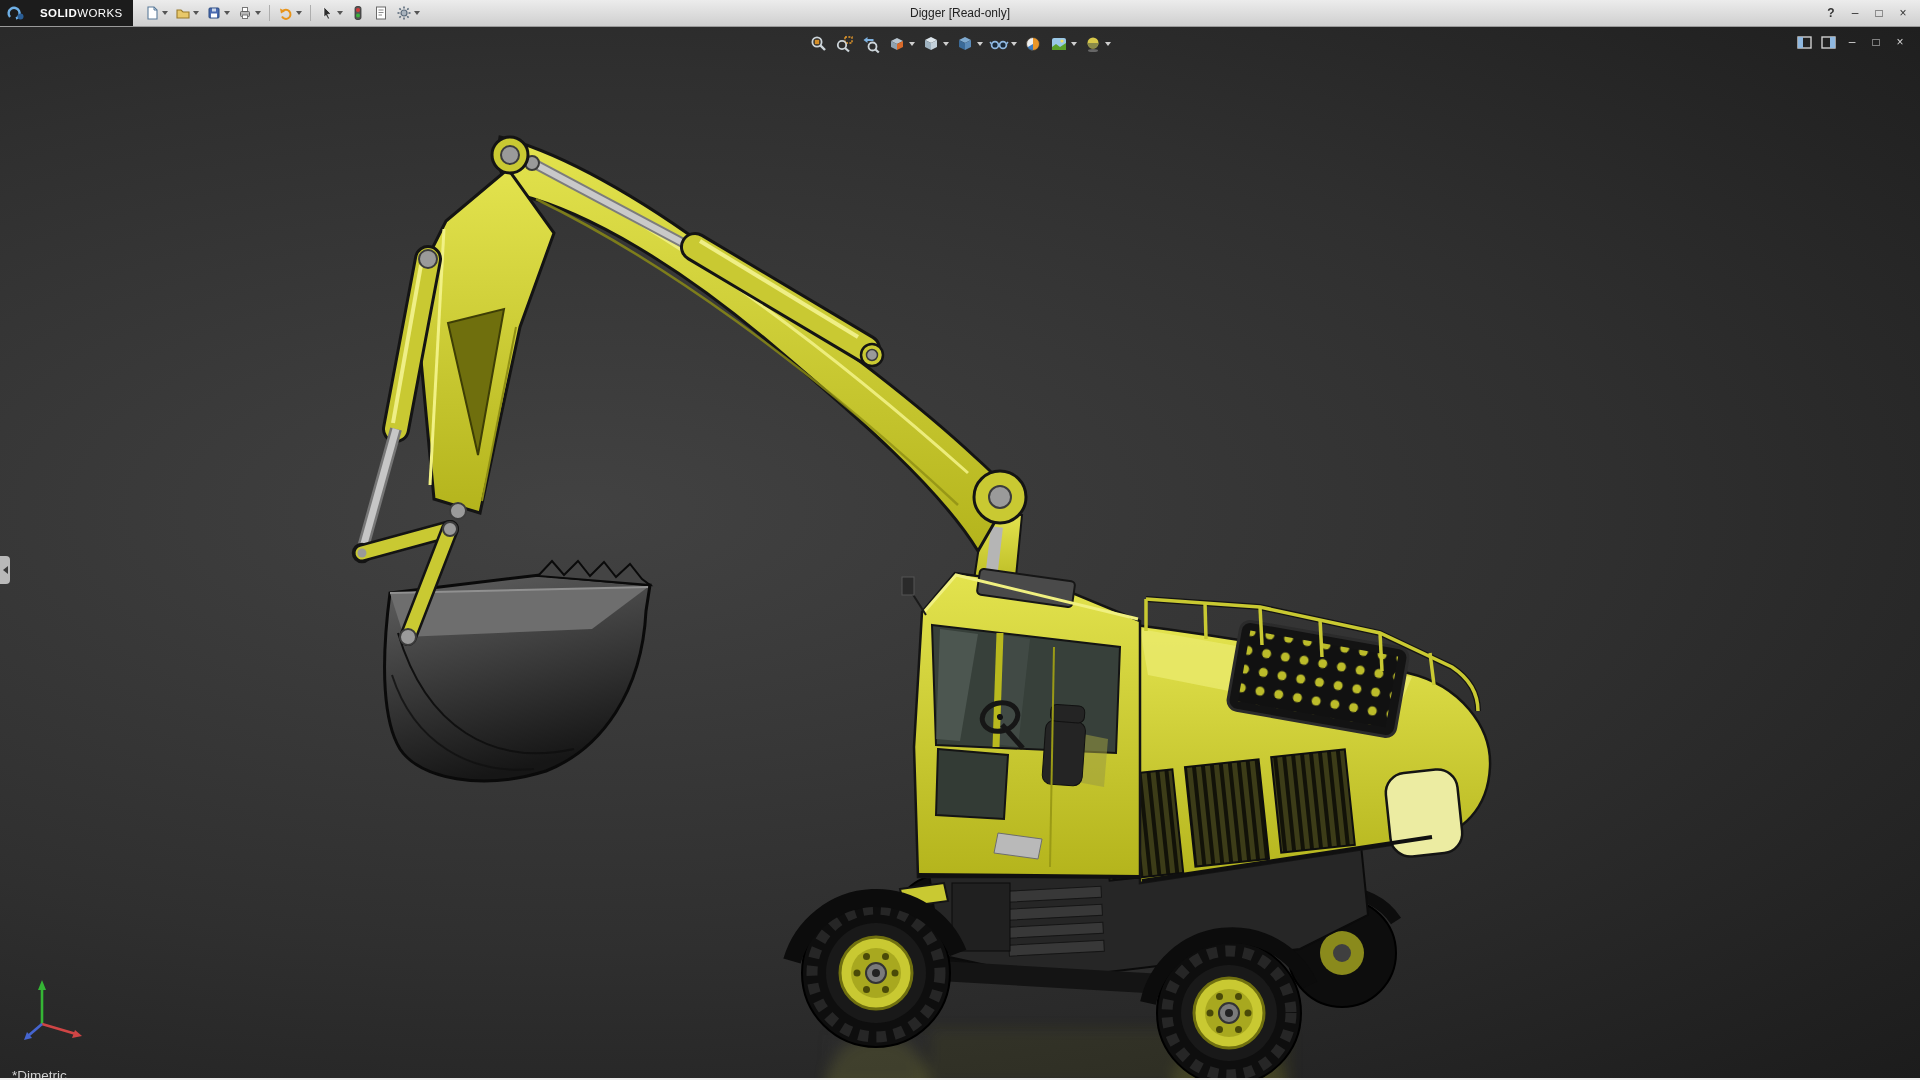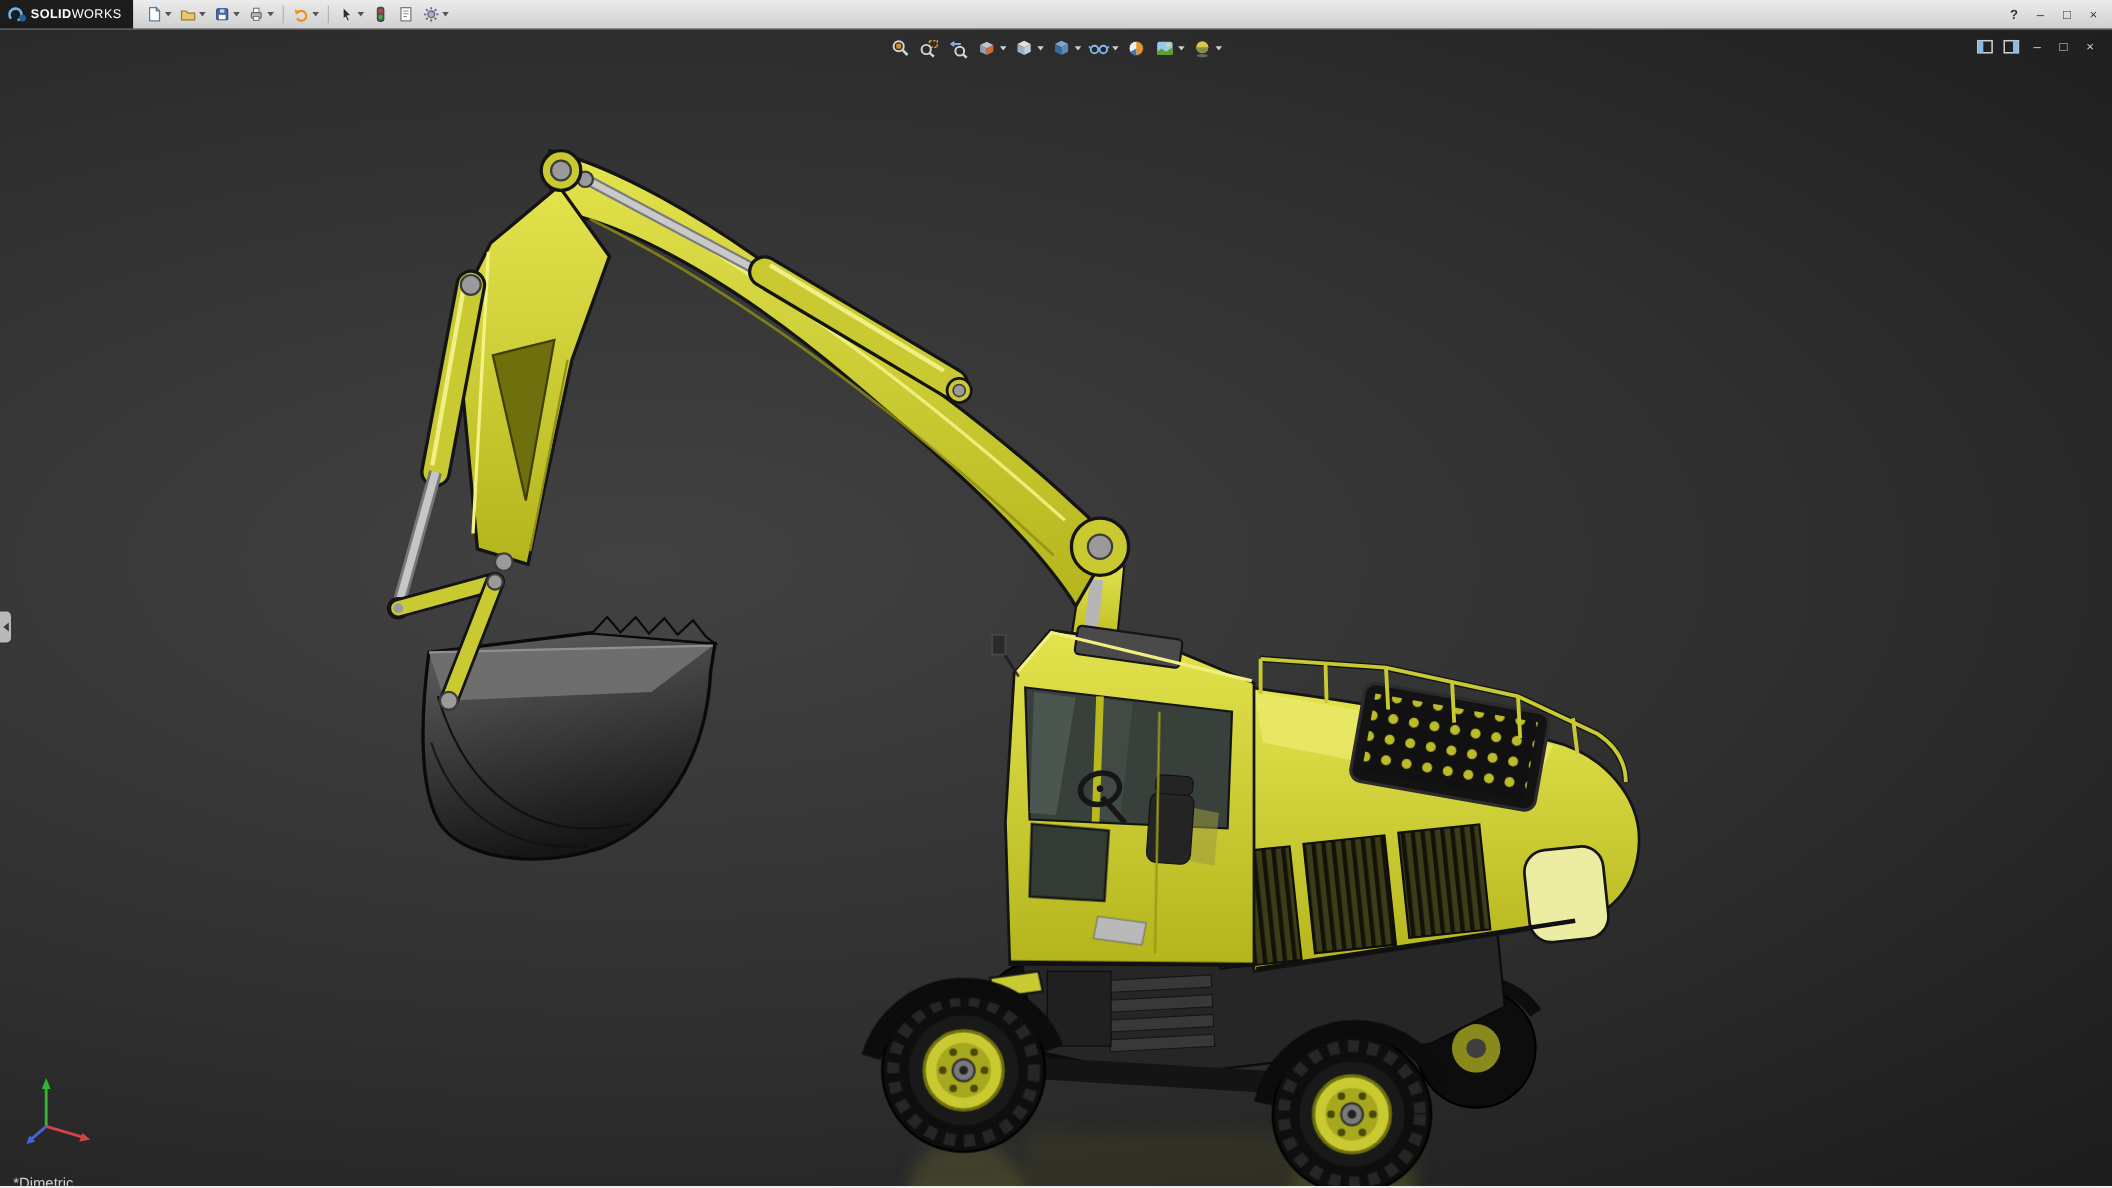--- a/index.html
+++ b/index.html
@@ -9,21 +9,21 @@
     background:#000;
     -webkit-font-smoothing:antialiased;
   }
   
   .titlebar{
     position:relative;height:26px;display:flex;align-items:center;
     background:linear-gradient(var(--titlebar-bg-top,#ececec),var(--titlebar-bg-bottom,#cfcfcf));
     border-bottom:1px solid #9a9a9a;
   }
   .logo-block{
-    height:100%;display:flex;align-items:center;gap:2px;
+    height:100%;display:flex;align-items:center;gap:14px;
     padding:0 10px 0 6px;background:var(--logo-bg,#1c1c1c);
     color:#fff;flex:0 0 auto;text-align:center;
   }
   .logo-block .brand{font-size:11.5px;letter-spacing:.4px;color:#fff;}
   .logo-block .brand b{font-weight:bold;}
   .maintb{display:flex;align-items:center;margin-left:8px;gap:1px;}
   .tbtn{
     display:flex;align-items:center;height:20px;padding:0 2px;
     border:1px solid transparent;border-radius:2px;cursor:default;
   }
@@ -160,20 +160,21 @@
           <line x1="3.4" y1="3.4" x2="4.8" y2="4.8"></line>
             <line x1="11.2" y1="11.2" x2="12.6" y2="12.6"></line>
           <line x1="3.4" y1="12.6" x2="4.8" y2="11.2"></line>
             <line x1="11.2" y1="4.8" x2="12.6" y2="3.4"></line>
         </g>
       </svg>
       <span class="caret"></span>
     </div>
   </div>
 
+  <div class="title-center">Digger [Read-only]</div>
 
   <div class="win-controls">
     <div class="wbtn help">?</div>
     <div class="wbtn">–</div>
     <div class="wbtn">□</div>
     <div class="wbtn">×</div>
   </div>
 </div>
 
 <div class="viewport">

